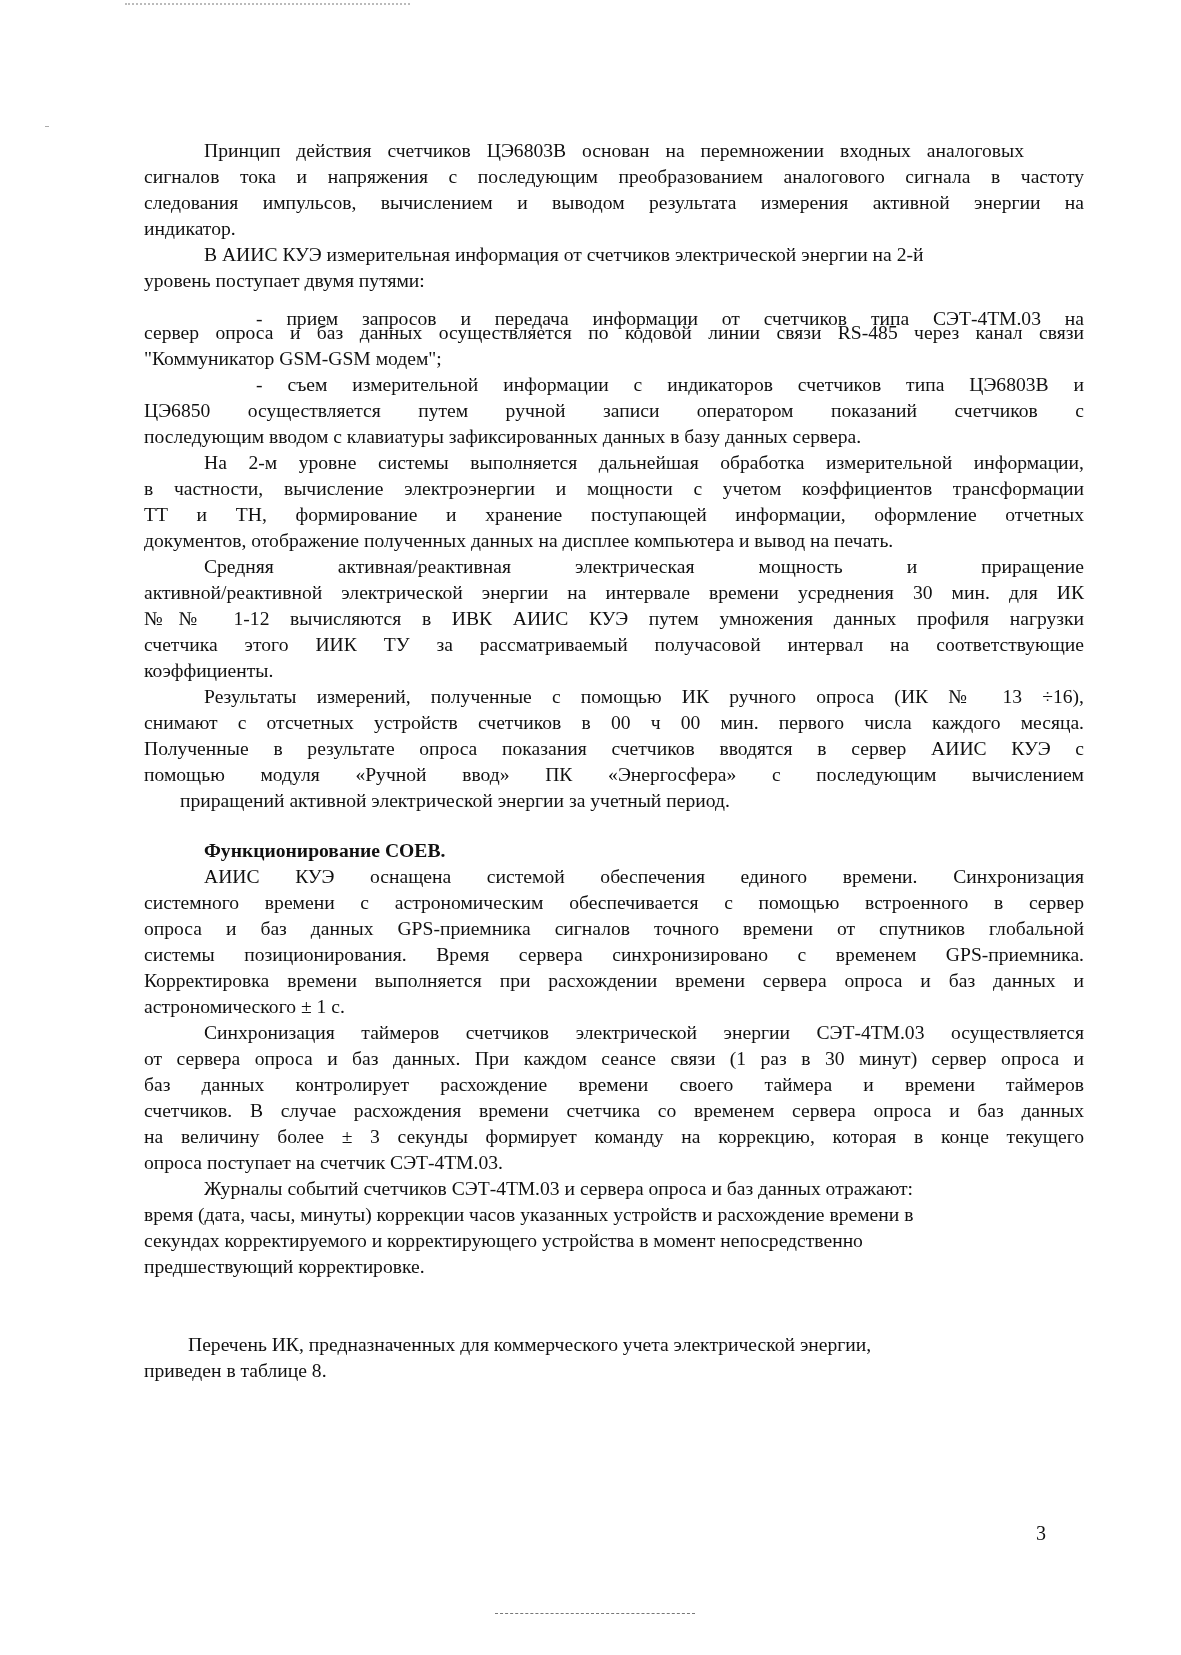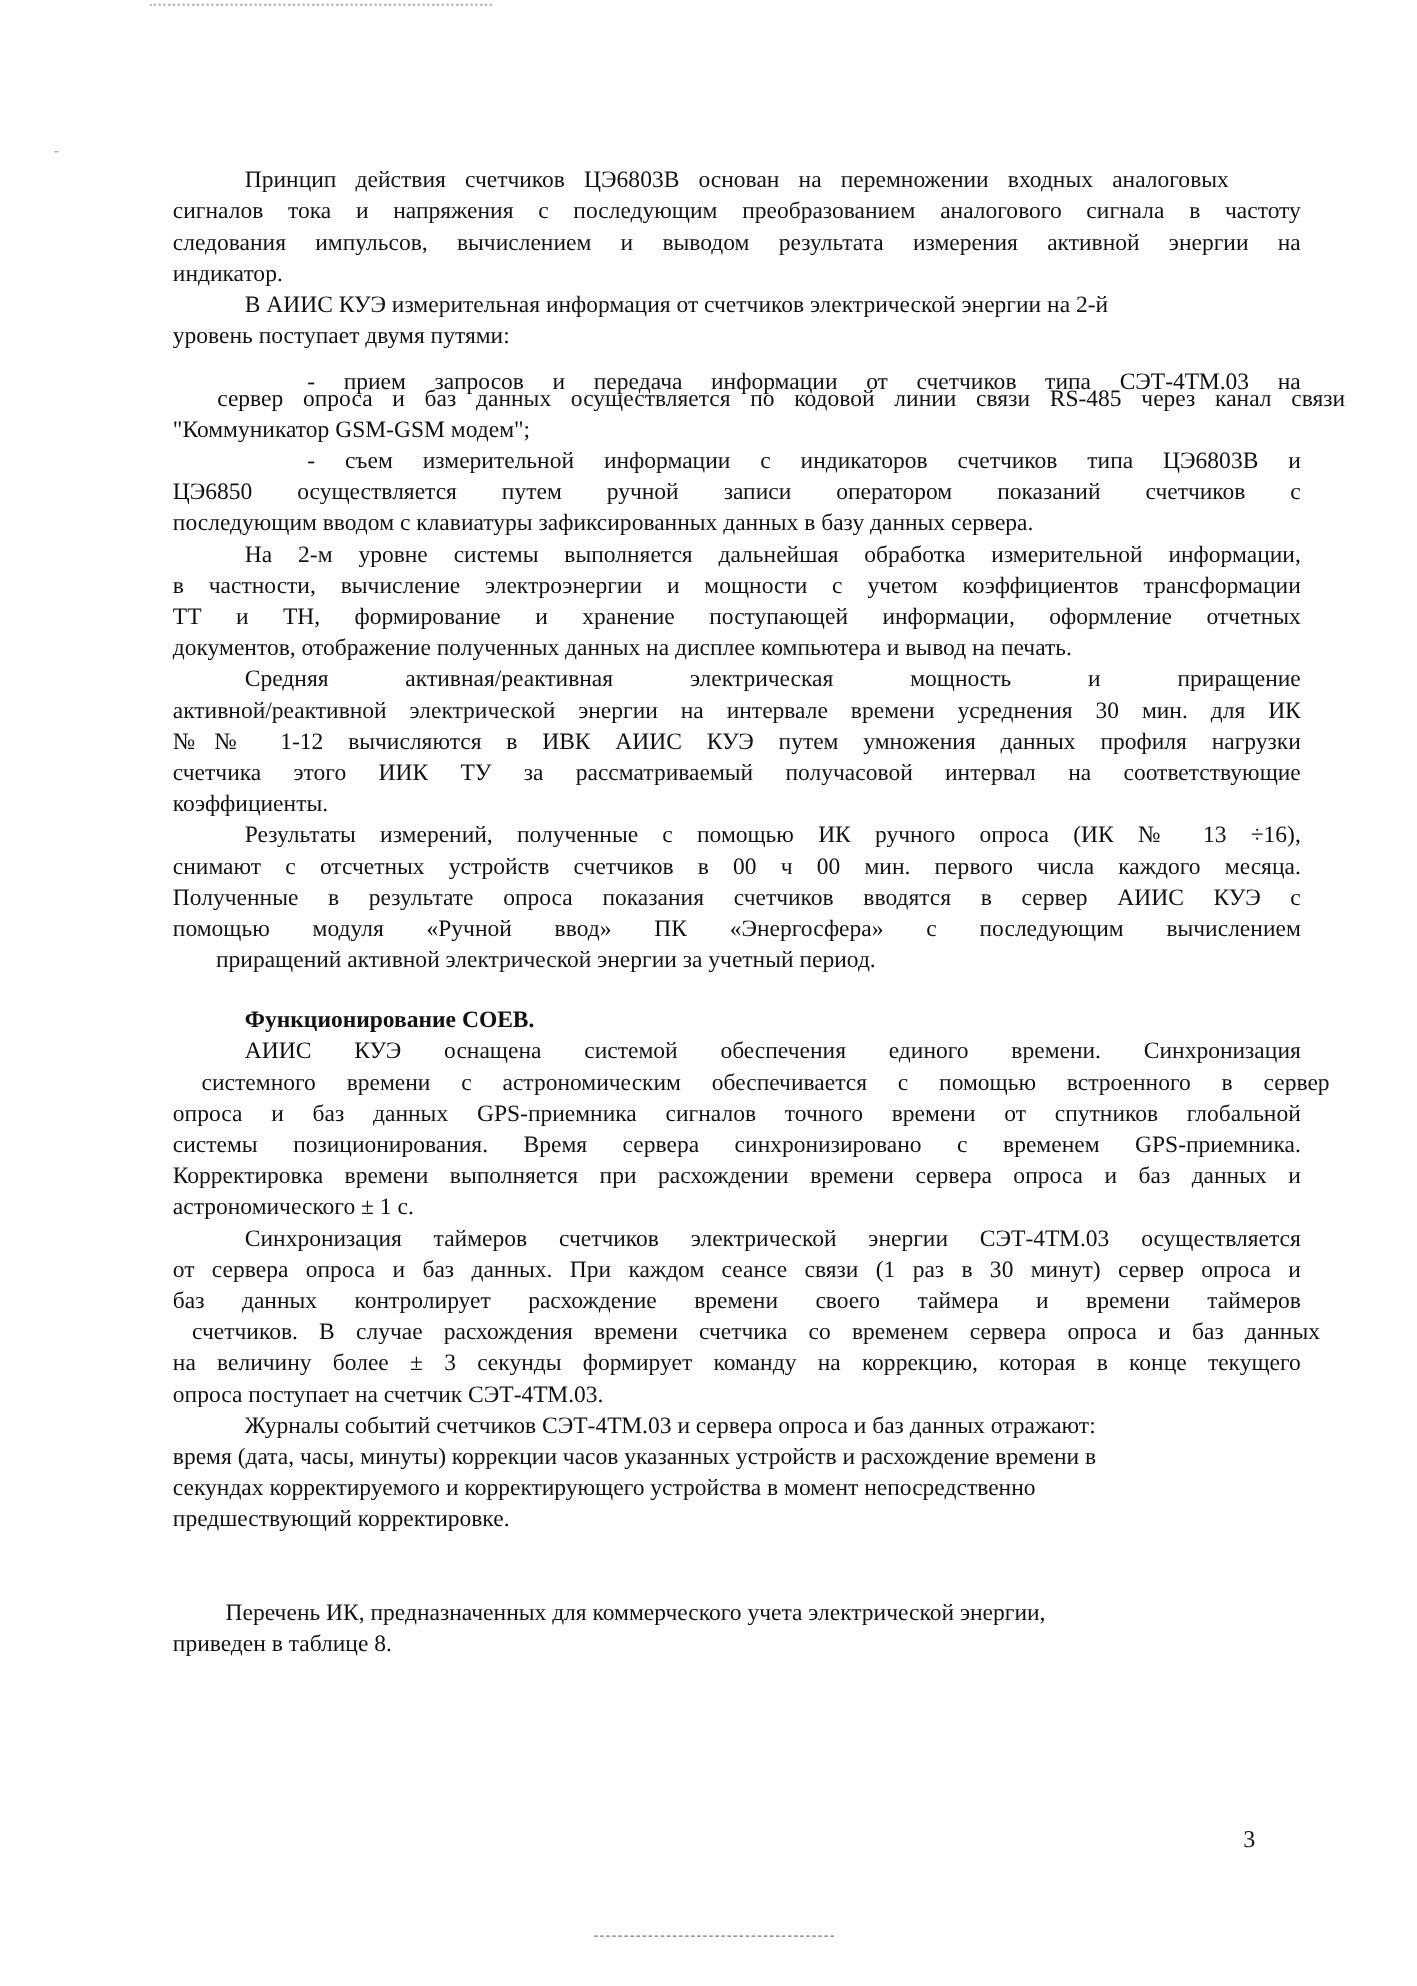--- a/index.html
+++ b/index.html
@@ -28,21 +28,21 @@
 
   <div class="line j" style="top:0px;text-indent:60px;width:880px;">Принцип действия счетчиков ЦЭ6803В основан на перемножении входных аналоговых</div>
   <div class="line j" style="top:26px;width:940px;">сигналов тока и напряжения с последующим преобразованием аналогового сигнала в частоту</div>
   <div class="line j" style="top:52px;width:940px;">следования импульсов,  вычислением и выводом результата измерения активной энергии на</div>
   <div class="line" style="top:78px;">индикатор.</div>
 
   <div class="line" style="top:104px;left:60px;">В АИИС КУЭ измерительная информация от счетчиков электрической энергии на   2-й</div>
   <div class="line" style="top:130px;">уровень поступает двумя путями:</div>
 
   <div class="line j" style="top:168px;left:112px;width:828px;">- прием запросов и передача информации от счетчиков  типа СЭТ-4ТМ.03 на</div>
-  <div class="line j" style="top:182px;width:940px;margin-left:37px;">сервер опроса и баз данных осуществляется по кодовой линии связи RS-485 через канал связи</div>
+  <div class="line j" style="top:182px;width:940px;">сервер опроса и баз данных осуществляется по кодовой линии связи RS-485 через канал связи</div>
   <div class="line" style="top:208px;">"Коммуникатор GSM-GSM модем";</div>
 
   <div class="line j" style="top:234px;left:112px;width:828px;">- съем измерительной информации с индикаторов  счетчиков типа ЦЭ6803В и</div>
   <div class="line j" style="top:260px;width:940px;">ЦЭ6850 осуществляется путем ручной записи оператором показаний счетчиков с</div>
   <div class="line" style="top:286px;">последующим вводом  с клавиатуры зафиксированных данных в базу данных сервера.</div>
 
   <div class="line j" style="top:312px;left:60px;width:880px;">На 2-м  уровне системы выполняется дальнейшая обработка измерительной информации,</div>
   <div class="line j" style="top:338px;width:940px;">в частности, вычисление электроэнергии и мощности с учетом коэффициентов трансформации</div>
   <div class="line j" style="top:364px;width:940px;">ТТ и ТН, формирование и хранение поступающей информации, оформление отчетных</div>
   <div class="line" style="top:390px;">документов,  отображение полученных данных на дисплее компьютера и вывод на печать.</div>
@@ -55,30 +55,30 @@
 
   <div class="line j" style="top:546px;left:60px;width:880px;">Результаты измерений, полученные с помощью ИК ручного опроса (ИК  № 13 ÷16),</div>
   <div class="line j" style="top:572px;width:940px;">снимают с отсчетных устройств счетчиков  в 00 ч 00 мин. первого числа каждого месяца.</div>
   <div class="line j" style="top:598px;width:940px;">Полученные в результате опроса показания  счетчиков вводятся в сервер  АИИС КУЭ с</div>
   <div class="line j" style="top:624px;width:940px;">помощью модуля «Ручной ввод»   ПК «Энергосфера» с последующим вычислением</div>
   <div class="line" style="top:650px;margin-left:36px;">приращений активной электрической энергии за учетный период.</div>
 
   <div class="line heading" style="top:700px;left:60px;">Функционирование СОЕВ.</div>
 
   <div class="line j" style="top:726px;left:60px;width:880px;">АИИС КУЭ оснащена системой обеспечения единого времени. Синхронизация</div>
-  <div class="line j" style="top:752px;width:940px;margin-left:24px;">системного времени с  астрономическим обеспечивается с помощью встроенного в сервер</div>
+  <div class="line j" style="top:752px;width:940px;">системного времени с  астрономическим обеспечивается с помощью встроенного в сервер</div>
   <div class="line j" style="top:778px;width:940px;">опроса и баз данных GPS-приемника сигналов точного времени от спутников глобальной</div>
   <div class="line j" style="top:804px;width:940px;">системы позиционирования.  Время сервера синхронизировано с временем GPS-приемника.</div>
   <div class="line j" style="top:830px;width:940px;">Корректировка времени выполняется при расхождении времени сервера опроса и баз данных и</div>
   <div class="line" style="top:856px;">астрономического  ± 1 с.</div>
 
   <div class="line j" style="top:882px;left:60px;width:880px;">Синхронизация таймеров счетчиков электрической энергии СЭТ-4ТМ.03 осуществляется</div>
   <div class="line j" style="top:908px;width:940px;">от сервера опроса и баз данных. При каждом сеансе связи (1 раз в 30 минут) сервер опроса и</div>
   <div class="line j" style="top:934px;width:940px;">баз данных контролирует расхождение времени своего таймера и времени таймеров</div>
-  <div class="line j" style="top:960px;width:940px;margin-left:16px;">счетчиков. В случае расхождения времени счетчика со временем сервера опроса и баз данных</div>
+  <div class="line j" style="top:960px;width:940px;">счетчиков. В случае расхождения времени счетчика со временем сервера опроса и баз данных</div>
   <div class="line j" style="top:986px;width:940px;">на величину более ± 3 секунды формирует команду на коррекцию, которая в конце текущего</div>
   <div class="line" style="top:1012px;">опроса поступает на счетчик СЭТ-4ТМ.03.</div>
 
   <div class="line" style="top:1038px;left:60px;">Журналы событий счетчиков СЭТ-4ТМ.03  и сервера опроса и баз данных отражают:</div>
   <div class="line" style="top:1064px;">время (дата, часы, минуты) коррекции часов указанных устройств и расхождение времени в</div>
   <div class="line" style="top:1090px;">секундах корректируемого и корректирующего устройства в момент непосредственно</div>
   <div class="line" style="top:1116px;">предшествующий корректировке.</div>
 
   <div class="line" style="top:1194px;left:44px;">Перечень ИК, предназначенных  для  коммерческого учета  электрической энергии,</div>
   <div class="line" style="top:1220px;">приведен в таблице 8.</div>

